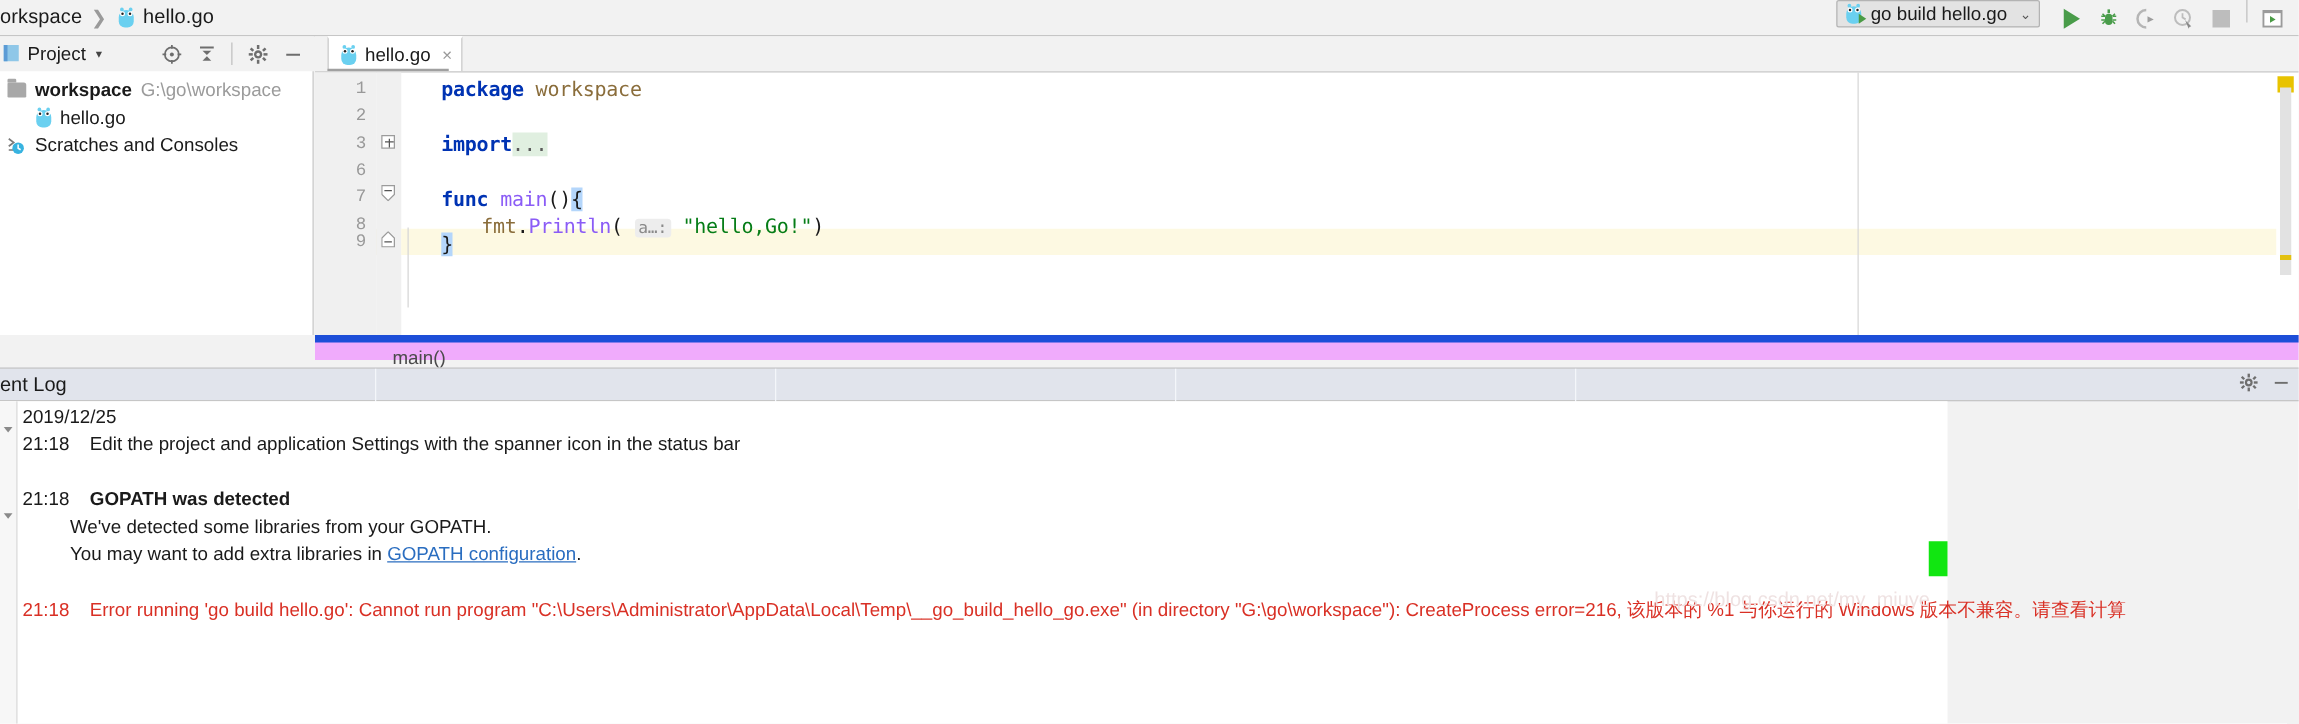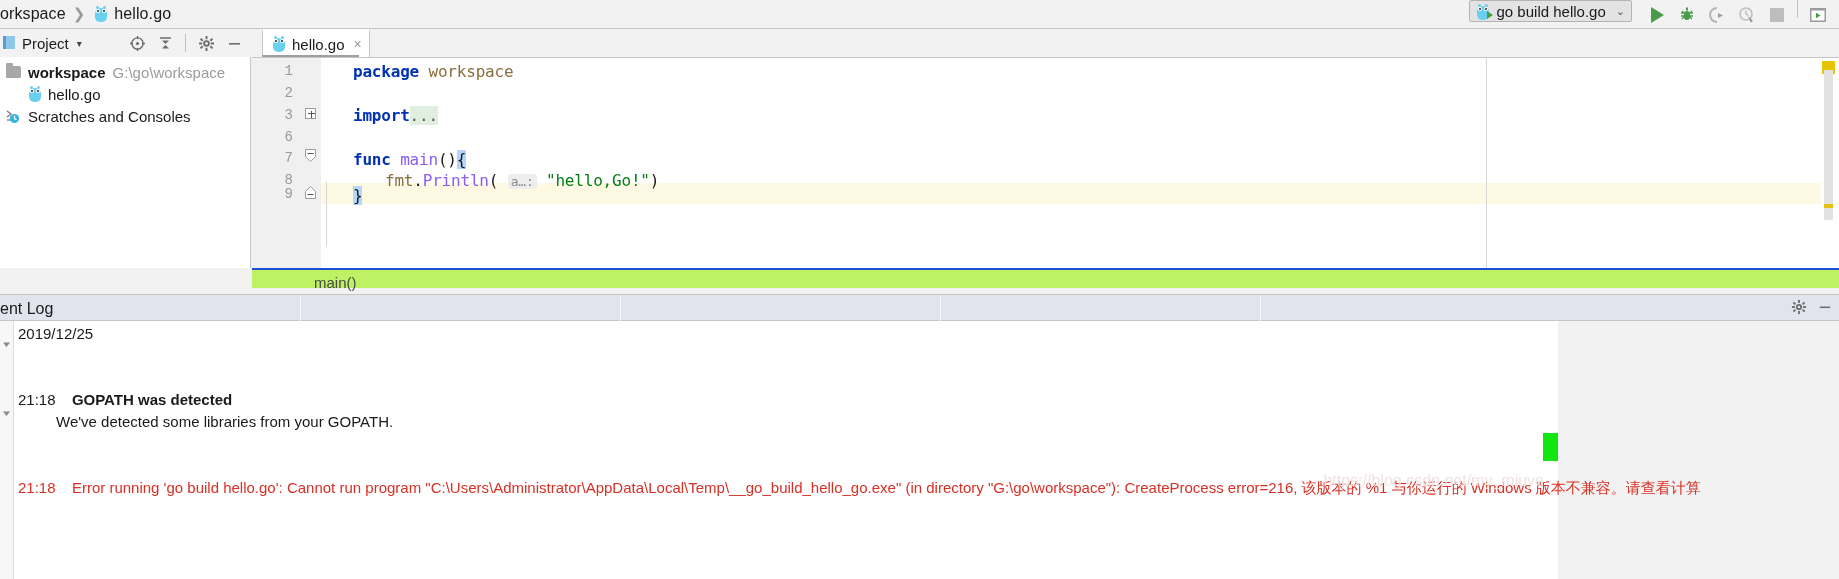--- a/index.html
+++ b/index.html
@@ -113,21 +113,21 @@
   .foldmark.plus:after { content:""; position:absolute; left:5px; top:2px; width:1px; height:7px; background:#555; }
   .foldarrow-top { position:absolute; left:4px; width:11px; height:13px; }
   .code-rightborder { position:absolute; left:1165px; top:0; width:1px; height:211px; background:#d8d8d8; }
   .editor-scroll { position:absolute; right:6px; top:12px; width:9px; height:150px; background:#e2e2e2; }
   .scroll-mark { position:absolute; right:6px; top:146px; width:9px; height:4px; background:#e3c111; }
   .warn-square { position:absolute; right:4px; top:3px; width:13px; height:13px; background:#e8c300; }
 
   
   .bc-strip {
     position:absolute; left:252px; top:268px; width:1587px; height:20px;
-    background:#bef264; border-top:2px solid #1d4ed8;
+    background:#f0abfc; border-top:6px solid #1d4ed8;
   }
   .bc-text { position:absolute; left:62px; top:4px; font-size:15px; color:#4a4a4a; }
 
   
   .elog-header {
     position:absolute; left:0; top:294px; width:1839px; height:27px;
     background:#e1e4ec; border-top:1px solid #c6c6c6; border-bottom:1px solid #c6c6c6;
   }
   .elog-title { position:absolute; left:0px; top:5px; font-size:16px; color:#1a1a1a; }
   .col-div { position:absolute; top:0; width:1px; height:27px; background:#f4f6fa; }
@@ -409,31 +409,39 @@
           </svg>
       </span>
     </div>
 
     <div class="elog-content">
 
       <div class="el-row" style="top:4px; left:3px;">
         <span>2019/12/25</span>
       </div>
 
+      <div class="el-row" style="top:26px; left:3px;">
+        <span class="el-time">21:18</span>
+        <span style="display:inline-block;width:8px;"></span>
+        <span>Edit the project and application Settings with the spanner icon in the status bar</span>
+      </div>
 
       <div class="el-row" style="top:70px; left:3px;">
         <span class="el-time">21:18</span>
         <span style="display:inline-block;width:8px;"></span>
         <span class="el-bold">GOPATH was detected</span>
       </div>
 
       <div class="el-row" style="top:92px; left:41px;">
         <span>We've detected some libraries from your GOPATH.</span>
       </div>
 
+      <div class="el-row" style="top:114px; left:41px;">
+        <span>You may want to add extra libraries in </span><a class="el-link" href="#">GOPATH configuration</a><span>.</span>
+      </div>
 
       <div class="el-row el-err" style="top:158px; left:3px;">
         <span class="el-time el-err">21:18</span>
         <span style="display:inline-block;width:8px;"></span>
         <span>Error running 'go build hello.go': Cannot run program "C:\Users\Administrator\AppData\Local\Temp\__go_build_hello_go.exe" (in directory "G:\go\workspace"): CreateProcess error=216, 该版本的 %1 与你运行的 Windows 版本不兼容。请查看计算</span>
       </div>
 
       <div class="green-flag"></div>
       <div class="watermark">https://blog.csdn.net/my_miuye</div>
     </div>

